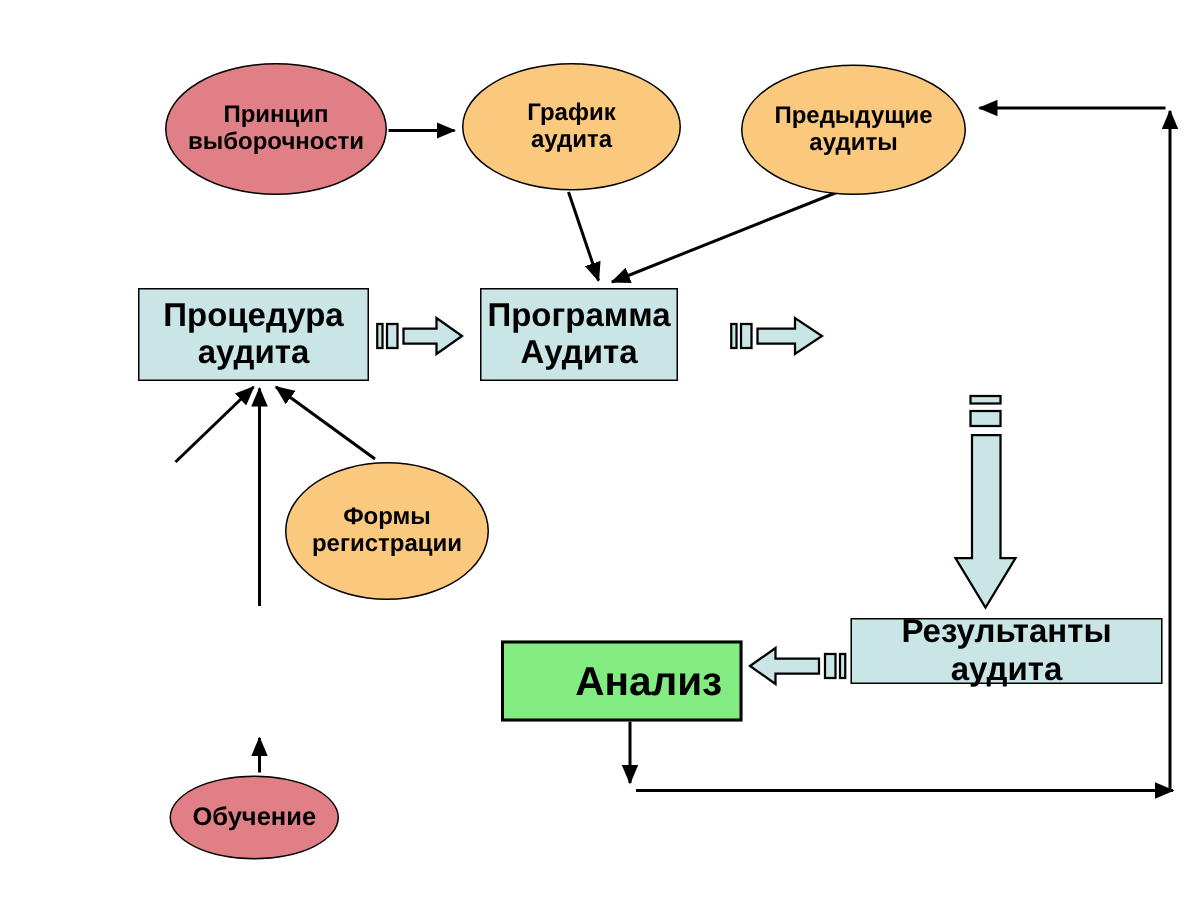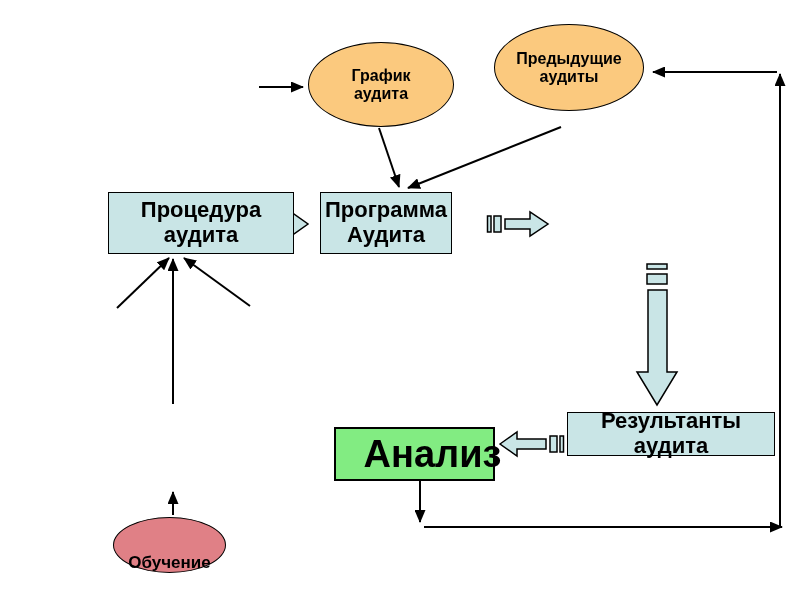--- a/index.html
+++ b/index.html
@@ -19,23 +19,23 @@
     box-sizing:border-box;background:#fff;
   }
   .node .label{white-space:pre-line;line-height:1.12;}
   .ellipse{border-radius:50%;border:1px solid #000;}
   .rect{border:1px solid #000;}
   .pink{background:var(--node-pink,#e08086);}
   .orange{background:var(--node-orange,#fbc97e);}
   .blue{background:var(--node-blue,#c9e5e6);}
   .green{background:var(--node-green,#82ec82);border-width:2px;}
   .fs-e{font-size:16px;}
-  .fs-e2{font-size:17px;align-items:flex-end;}
+  .fs-e2{font-size:17px;}
   .fs-r{font-size:22px;}
-  .fs-a{font-size:38px;padding-left:36px;}
+  .fs-a{font-size:27px;padding-left:36px;}
   .striped{fill:var(--node-blue,#c9e5e6);stroke:#000;stroke-width:1.5;}
   .wire{stroke:var(--line,#000);stroke-width:2;fill:none;}
 </style>
 </head>
 <body>
 
 <div class="stage">
 
   <svg class="wires" width="800" height="600" viewBox="0 0 800 600">
     <defs>
@@ -75,43 +75,51 @@
       <path class="striped" d="M648,290 L667,290 L667,372 L677,372 L657,405 L637,372 L648,372 Z"></path>
     </g>
 
     <g>
       <path class="striped" d="M500,444 L517,432 L517,439 L546,439 L546,449 L517,449 L517,456 Z"></path>
       <rect class="striped" x="550" y="436" width="7" height="16"></rect>
       <rect class="striped" x="560" y="436" width="3.5" height="16"></rect>
     </g>
   </svg>
 
+  <div class="node ellipse pink fs-e" style="left:110px;top:42px;width:148px;height:88px">
+    <span class="label">Принцип
+выборочности</span>
+  </div>
 
   <div class="node ellipse orange fs-e" style="left:308px;top:42px;width:146px;height:85px">
     <span class="label">График
 аудита</span>
   </div>
 
-  <div class="node ellipse orange fs-e" style="left:494px;top:24px;width:150px;height:87px">
+  <div class="node ellipse orange fs-e" style="left:494px;top:43px;width:150px;height:87px">
     <span class="label">Предыдущие
 аудиты</span>
   </div>
 
-  <div class="node rect blue fs-r" style="left:108px;top:192px;width:186px;height:62px">
+  <div class="node rect blue fs-r" style="left:92px;top:192px;width:154px;height:62px">
     <span class="label">Процедура
 аудита</span>
   </div>
 
   <div class="node rect blue fs-r" style="left:320px;top:192px;width:132px;height:62px">
     <span class="label">Программа
 Аудита</span>
   </div>
 
 
 
+  <div class="node ellipse orange fs-e" style="left:190px;top:308px;width:136px;height:92px">
+    <span class="label">Формы
+регистрации</span>
+  </div>
 
 
   <div class="node ellipse pink fs-e2" style="left:113px;top:517px;width:113px;height:56px">
     <span class="label">Обучение</span>
   </div>
 
   <div class="node rect green fs-a" style="left:334px;top:427px;width:161px;height:54px">
     <span class="label">Анализ</span>
   </div>
 

